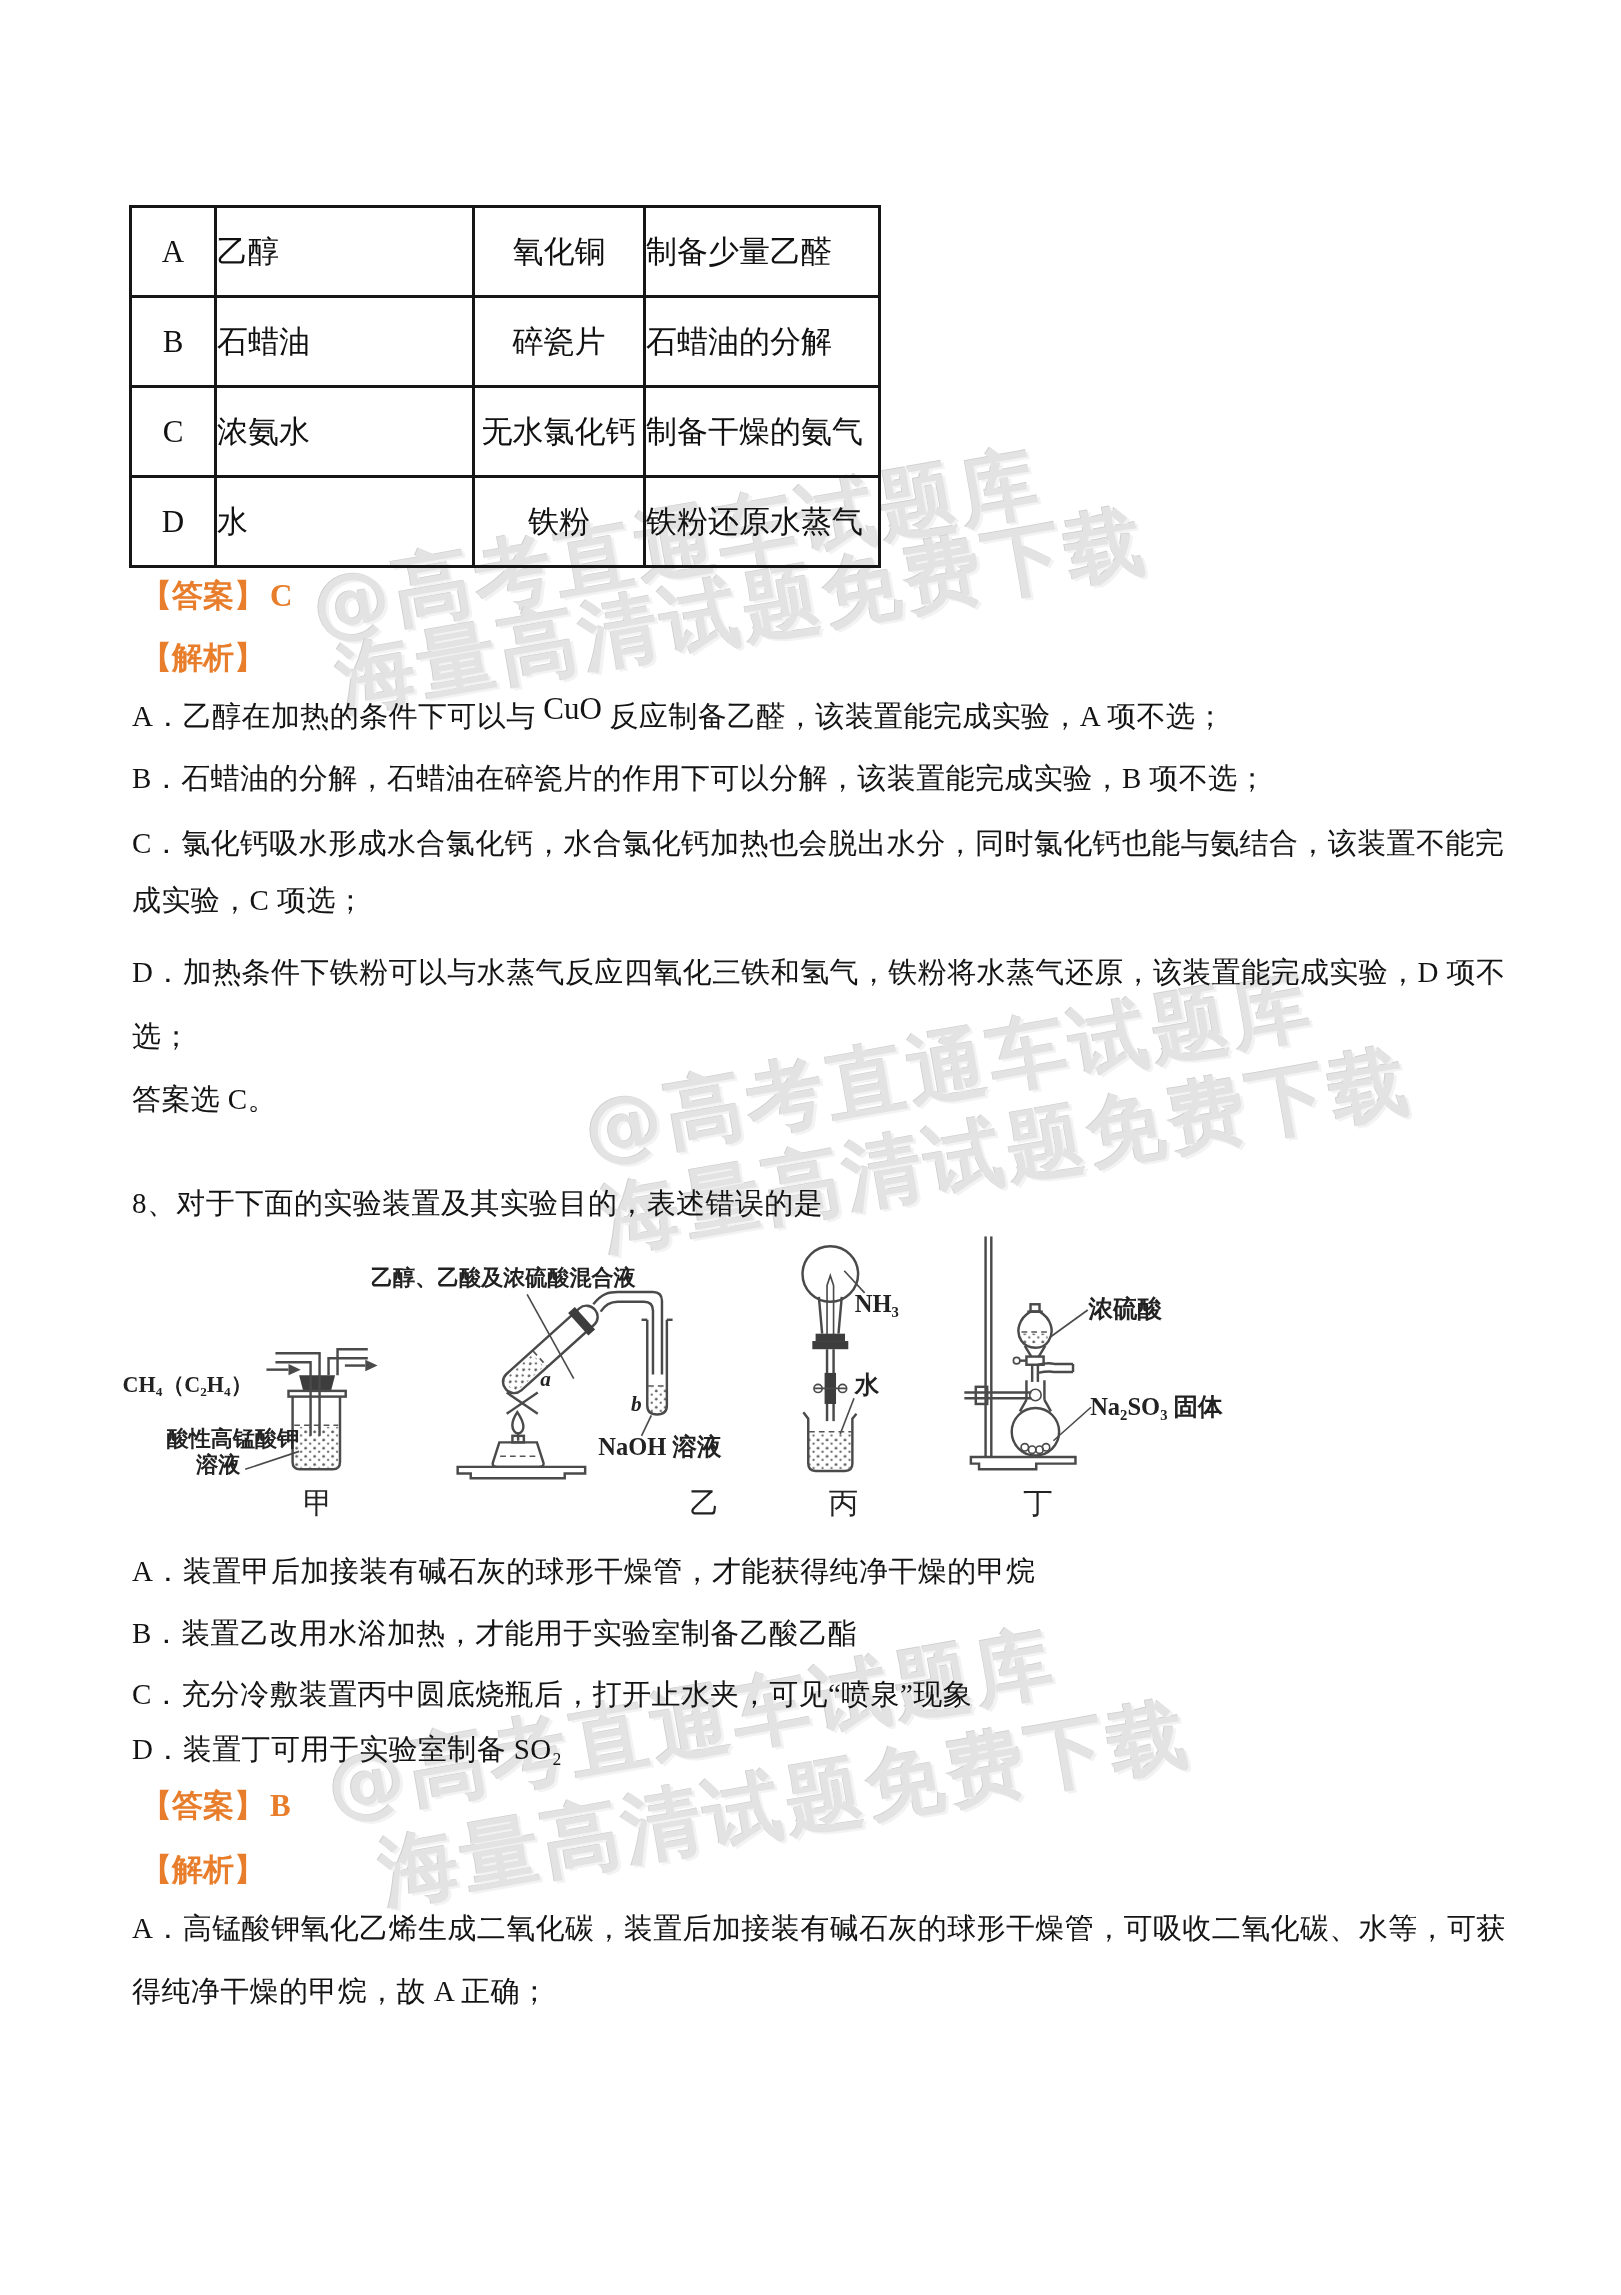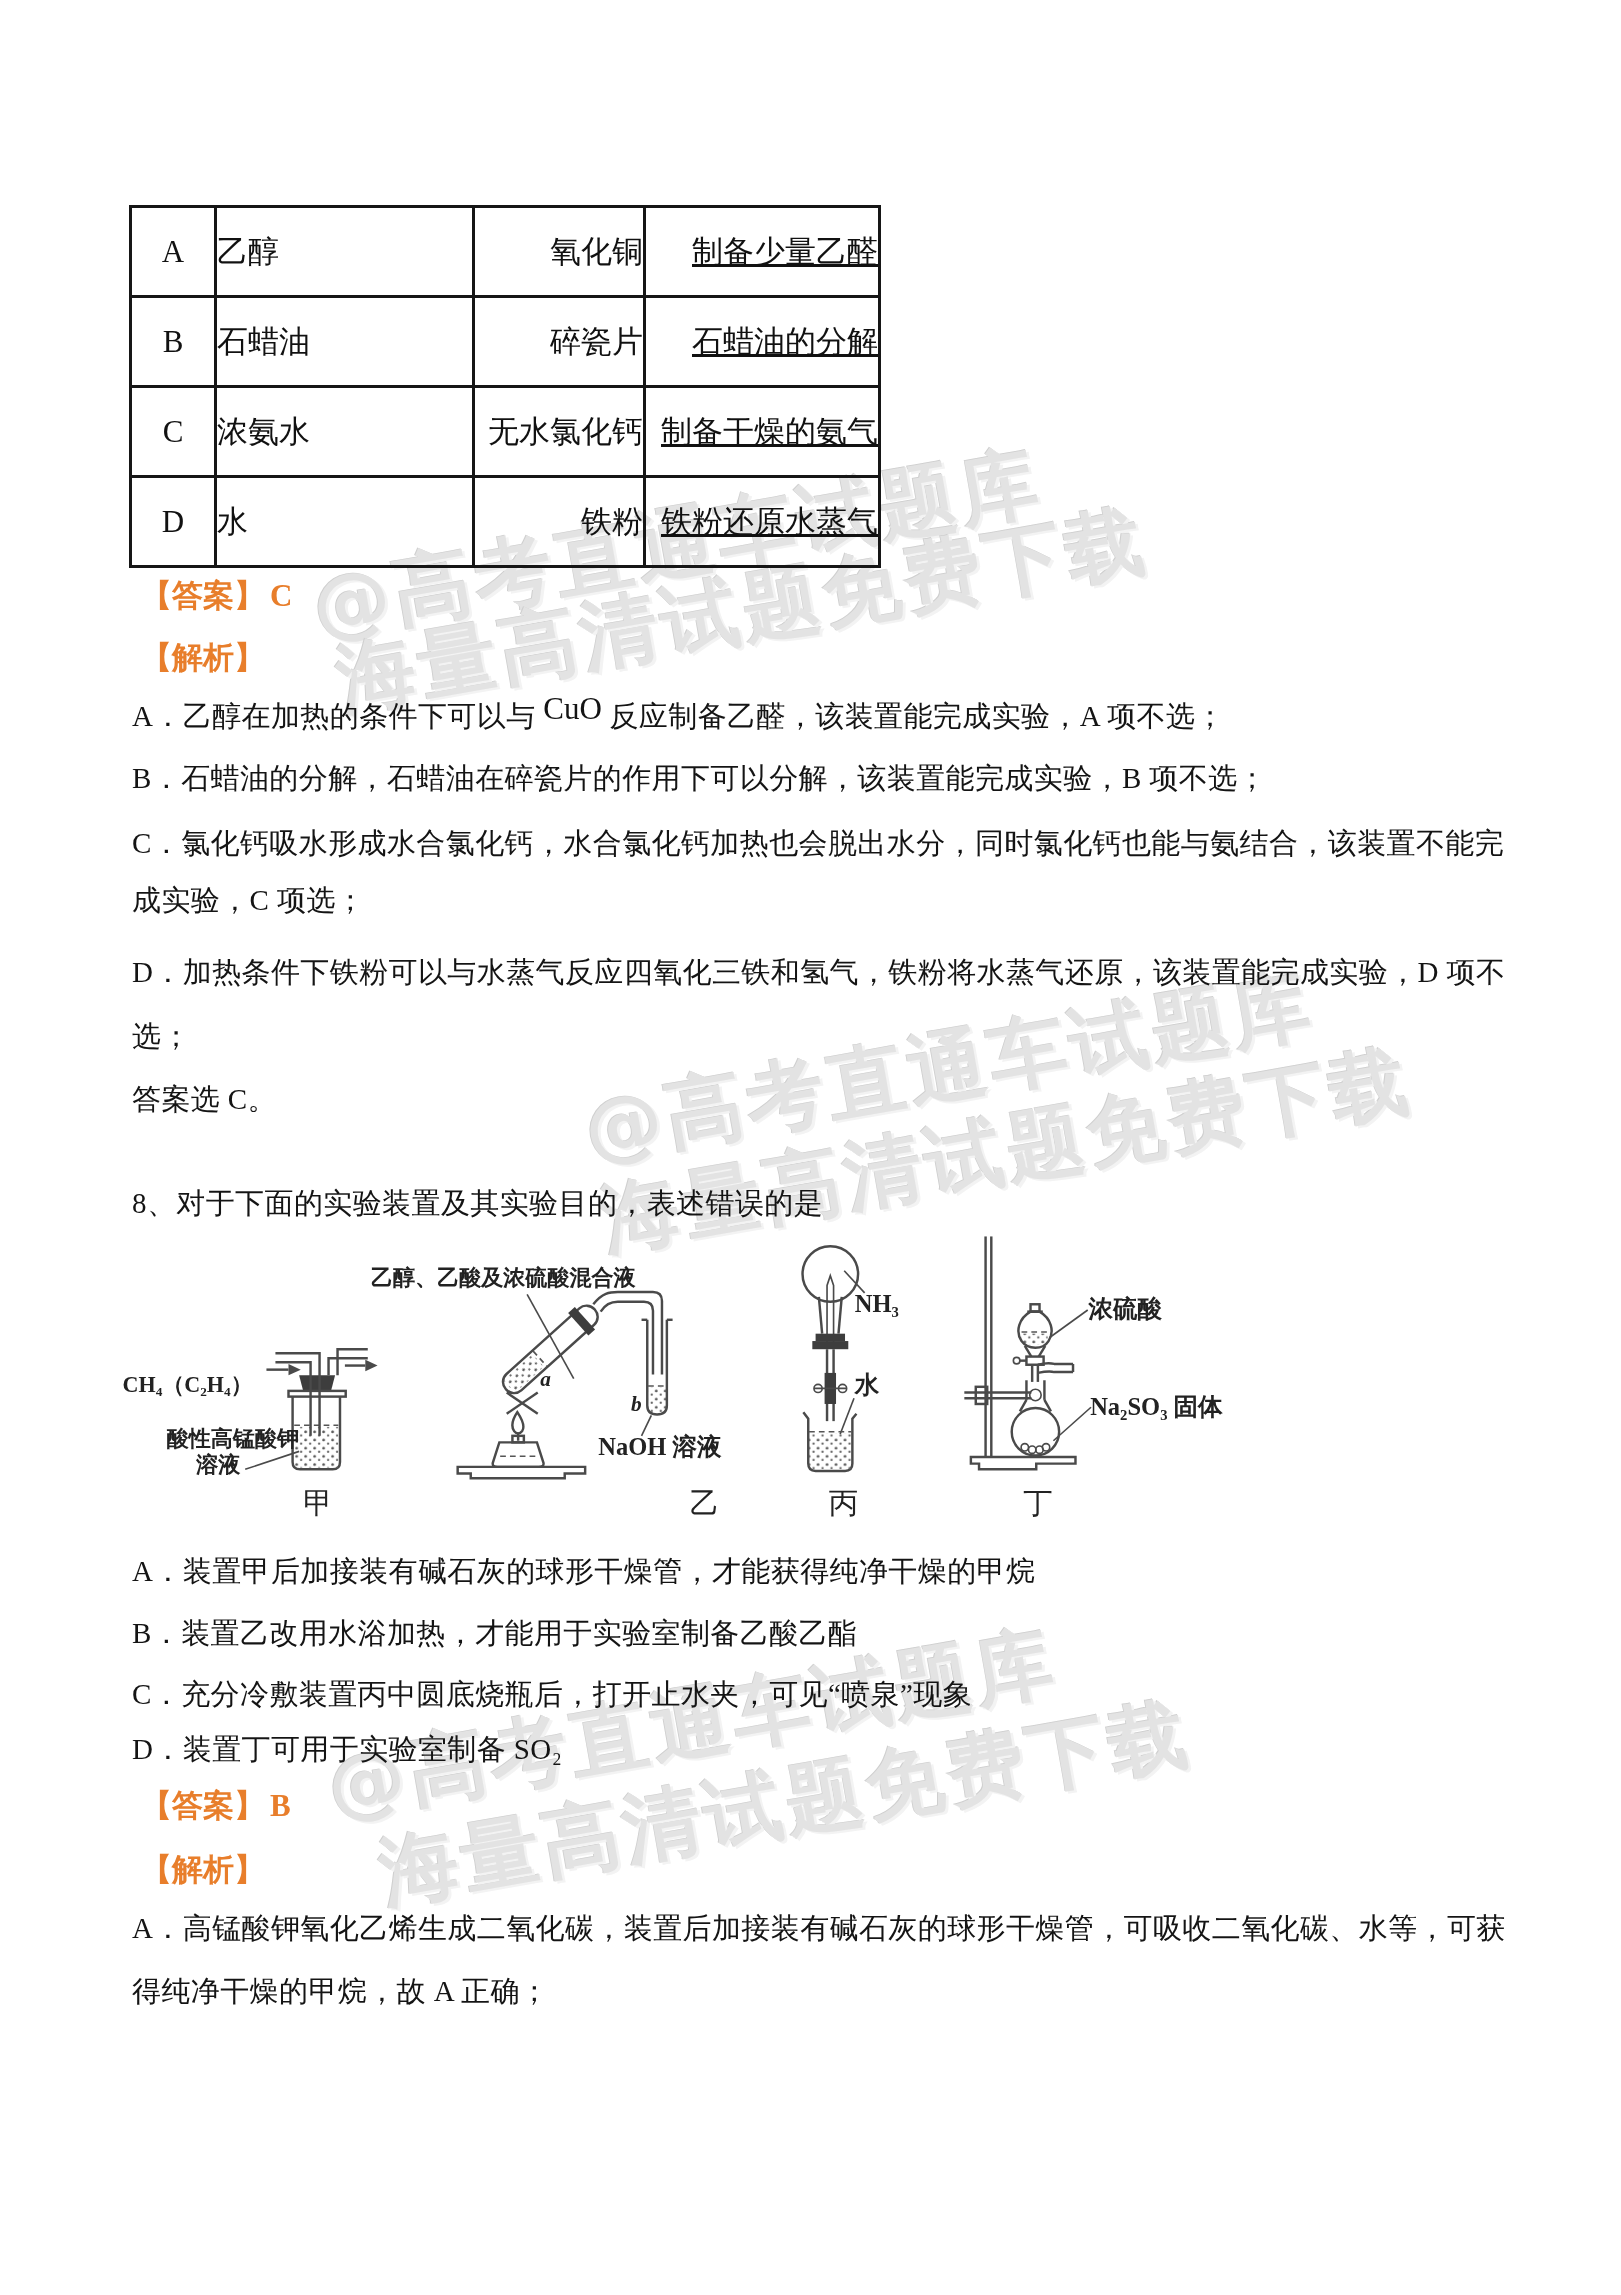--- a/index.html
+++ b/index.html
@@ -19,22 +19,22 @@
   table.qtable{
     position:absolute;left:129px;top:205px;z-index:2;
     border-collapse:collapse;table-layout:fixed;background:transparent;
   }
   table.qtable td{
     border:3.3px solid #161616;font-size:31px;color:#111;
     height:87px;vertical-align:middle;padding:0;
   }
   td.cL{text-align:center;}
   td.c1{text-align:left;padding-left:59px;}
-  td.c2{text-align:right;margin-top:27px;}
-  td.c3{text-align:right;text-decoration:underline;}
+  td.c2{text-align:center;margin-top:27px;}
+  td.c3{text-align:left;}
   
   .tline{
     position:absolute;left:132px;z-index:2;font-size:29px;line-height:1.25;
     white-space:pre;color:#141414;letter-spacing:0.4px;
   }
   .tlabel{
     left:141px;font-size:31px;font-weight:700;color:#e87e2b;letter-spacing:0;margin-top:8px;
   }
   .tlabel .ansletter{padding-left:4.9px;color:#e87e2b;font-weight:700;}
   .cuo{position:relative;top:-7.4px;font-size:31px;letter-spacing:0;}

